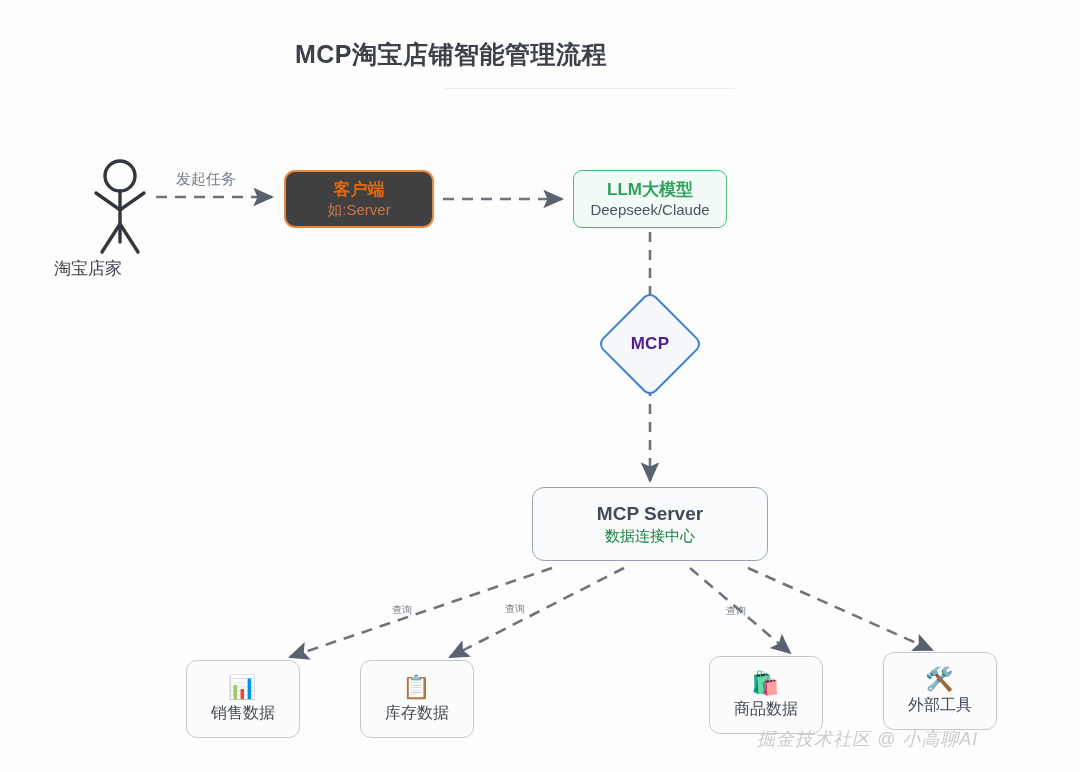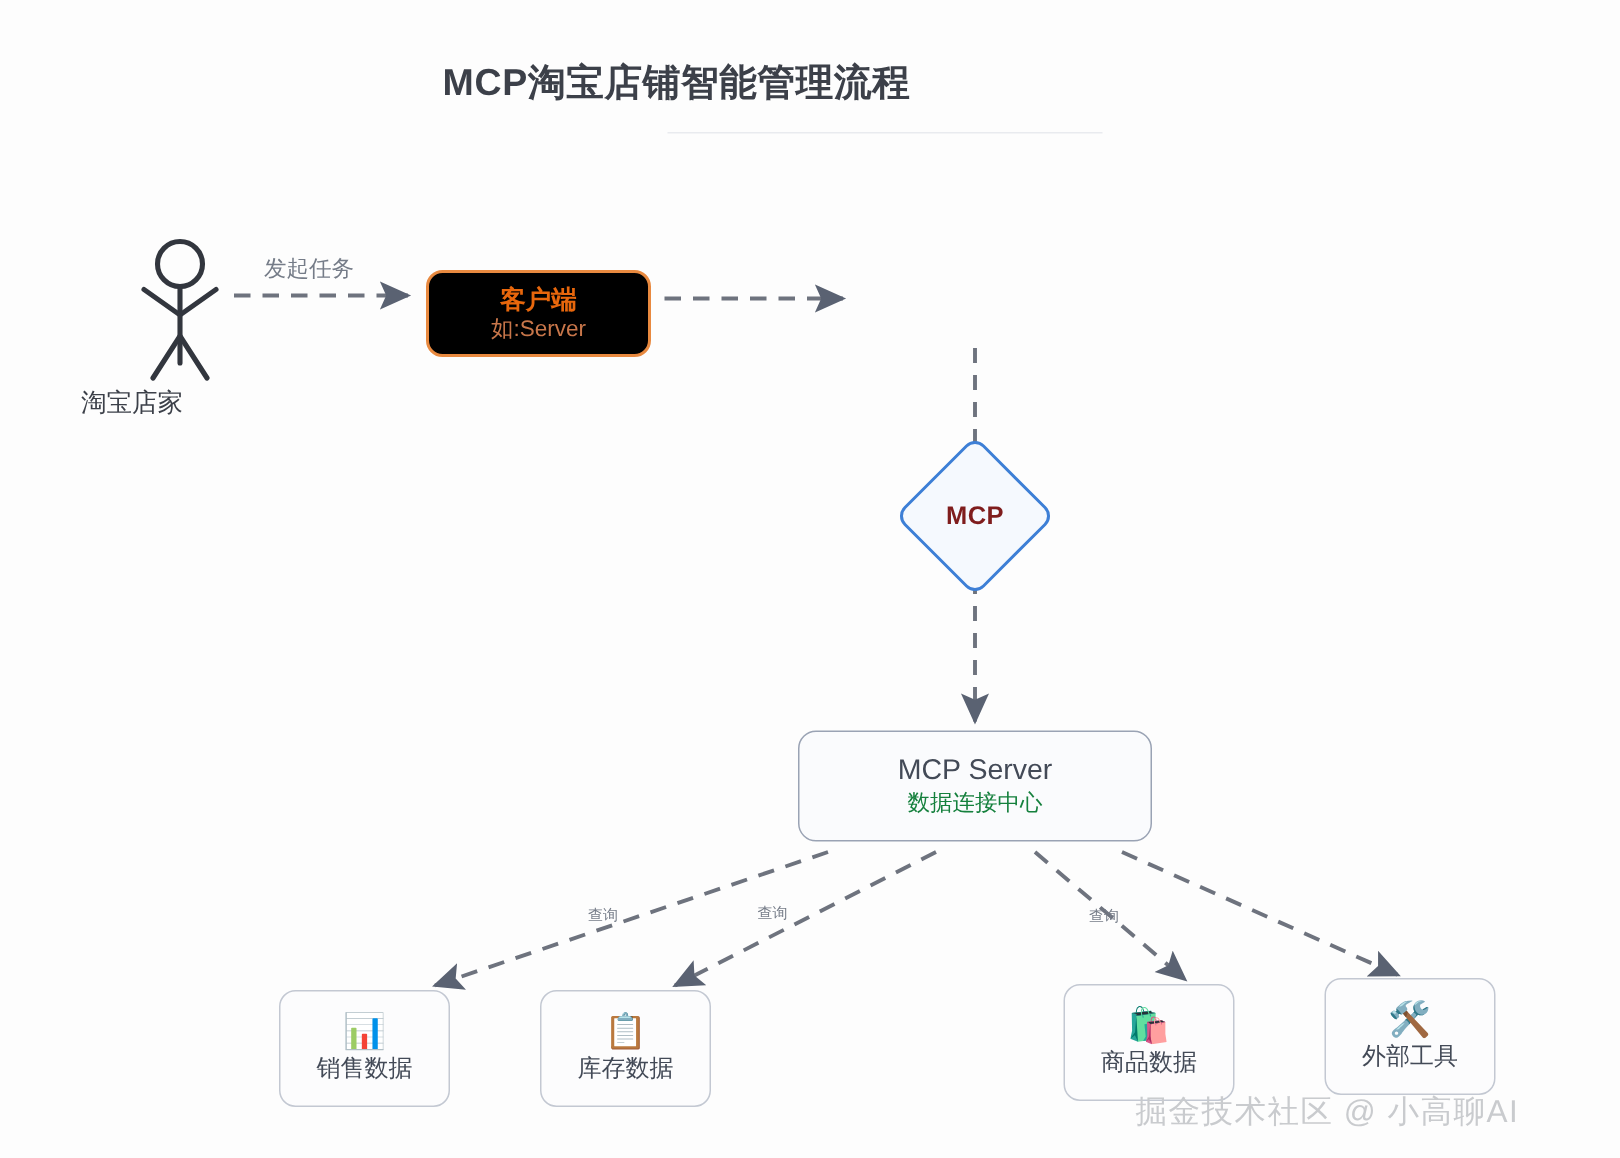--- a/index.html
+++ b/index.html
@@ -52,24 +52,24 @@
     display: flex;
     flex-direction: column;
     align-items: center;
     justify-content: center;
     border-radius: 10px;
     text-align: center;
   }
   
   #node-client {
     left: 284px;
-    top: 180px;
+    top: 170px;
     width: 150px;
     height: 58px;
-    background: #000000;
+    background: #404040;
     border: 2px solid #E8893F;
     border-radius: 11px;
     text-align: right;
   }
   #node-client .t1 {
     font-size: 17px;
     font-weight: bold;
     color: #E8670C;
     line-height: 20px;
   }
@@ -123,36 +123,36 @@
     position: absolute;
     left: 0;
     top: 0;
     width: 76px;
     height: 76px;
     display: flex;
     align-items: center;
     justify-content: center;
     font-size: 17px;
     font-weight: bold;
-    color: #7f1d1d;
+    color: #4c1d95;
     letter-spacing: 0.3px;
   }
   
   #node-server {
     left: 532px;
     top: 487px;
     width: 236px;
     height: 74px;
     background: #FAFBFD;
     border: 1.6px solid #9AA3B4;
     border-radius: 12px;
   }
   #node-server .t1 {
     font-size: 19px;
-    font-weight: normal;
+    font-weight: bold;
     color: #434A57;
     line-height: 24px;
     text-align: center;
   }
   #node-server .t2 {
     font-size: 15px;
     color: #15803d;
     line-height: 20px;
   }
   
@@ -196,24 +196,25 @@
   }
   #lbl-task { left: 176px; top: 170px; font-size: 15px; }
   #lbl-q0   { left: 392px; top: 603px; }
   #lbl-q1   { left: 505px; top: 602px; }
   #lbl-q2   { left: 726px; top: 604px; }
   
   #watermark {
     position: absolute;
     left: 757px;
     top: 727px;
-    font-size: 21px;
+    font-size: 18px;
     color: #C9CBCE;
     white-space: nowrap;
     letter-spacing: 1px;
+    font-style: italic;
   }
 </style>
 </head>
 <body>
 
 <div id="canvas">
 
   <div id="title">MCP淘宝店铺智能管理流程</div>
   <div id="title-divider"></div>
 
@@ -264,20 +265,24 @@
     </g>
   </svg>
 
   <div id="actor-label">淘宝店家</div>
 
   <div class="node" id="node-client">
     <div class="t1">客户端</div>
     <div class="t2">如:Server</div>
   </div>
 
+  <div class="node" id="node-llm">
+    <div class="t1">LLM大模型</div>
+    <div class="t2">Deepseek/Claude</div>
+  </div>
 
   <div id="node-mcp">
     <div class="dia"></div>
     <div class="lbl">MCP</div>
   </div>
 
   <div class="node" id="node-server">
     <div class="t1">MCP Server</div>
     <div class="t2">数据连接中心</div>
   </div>

